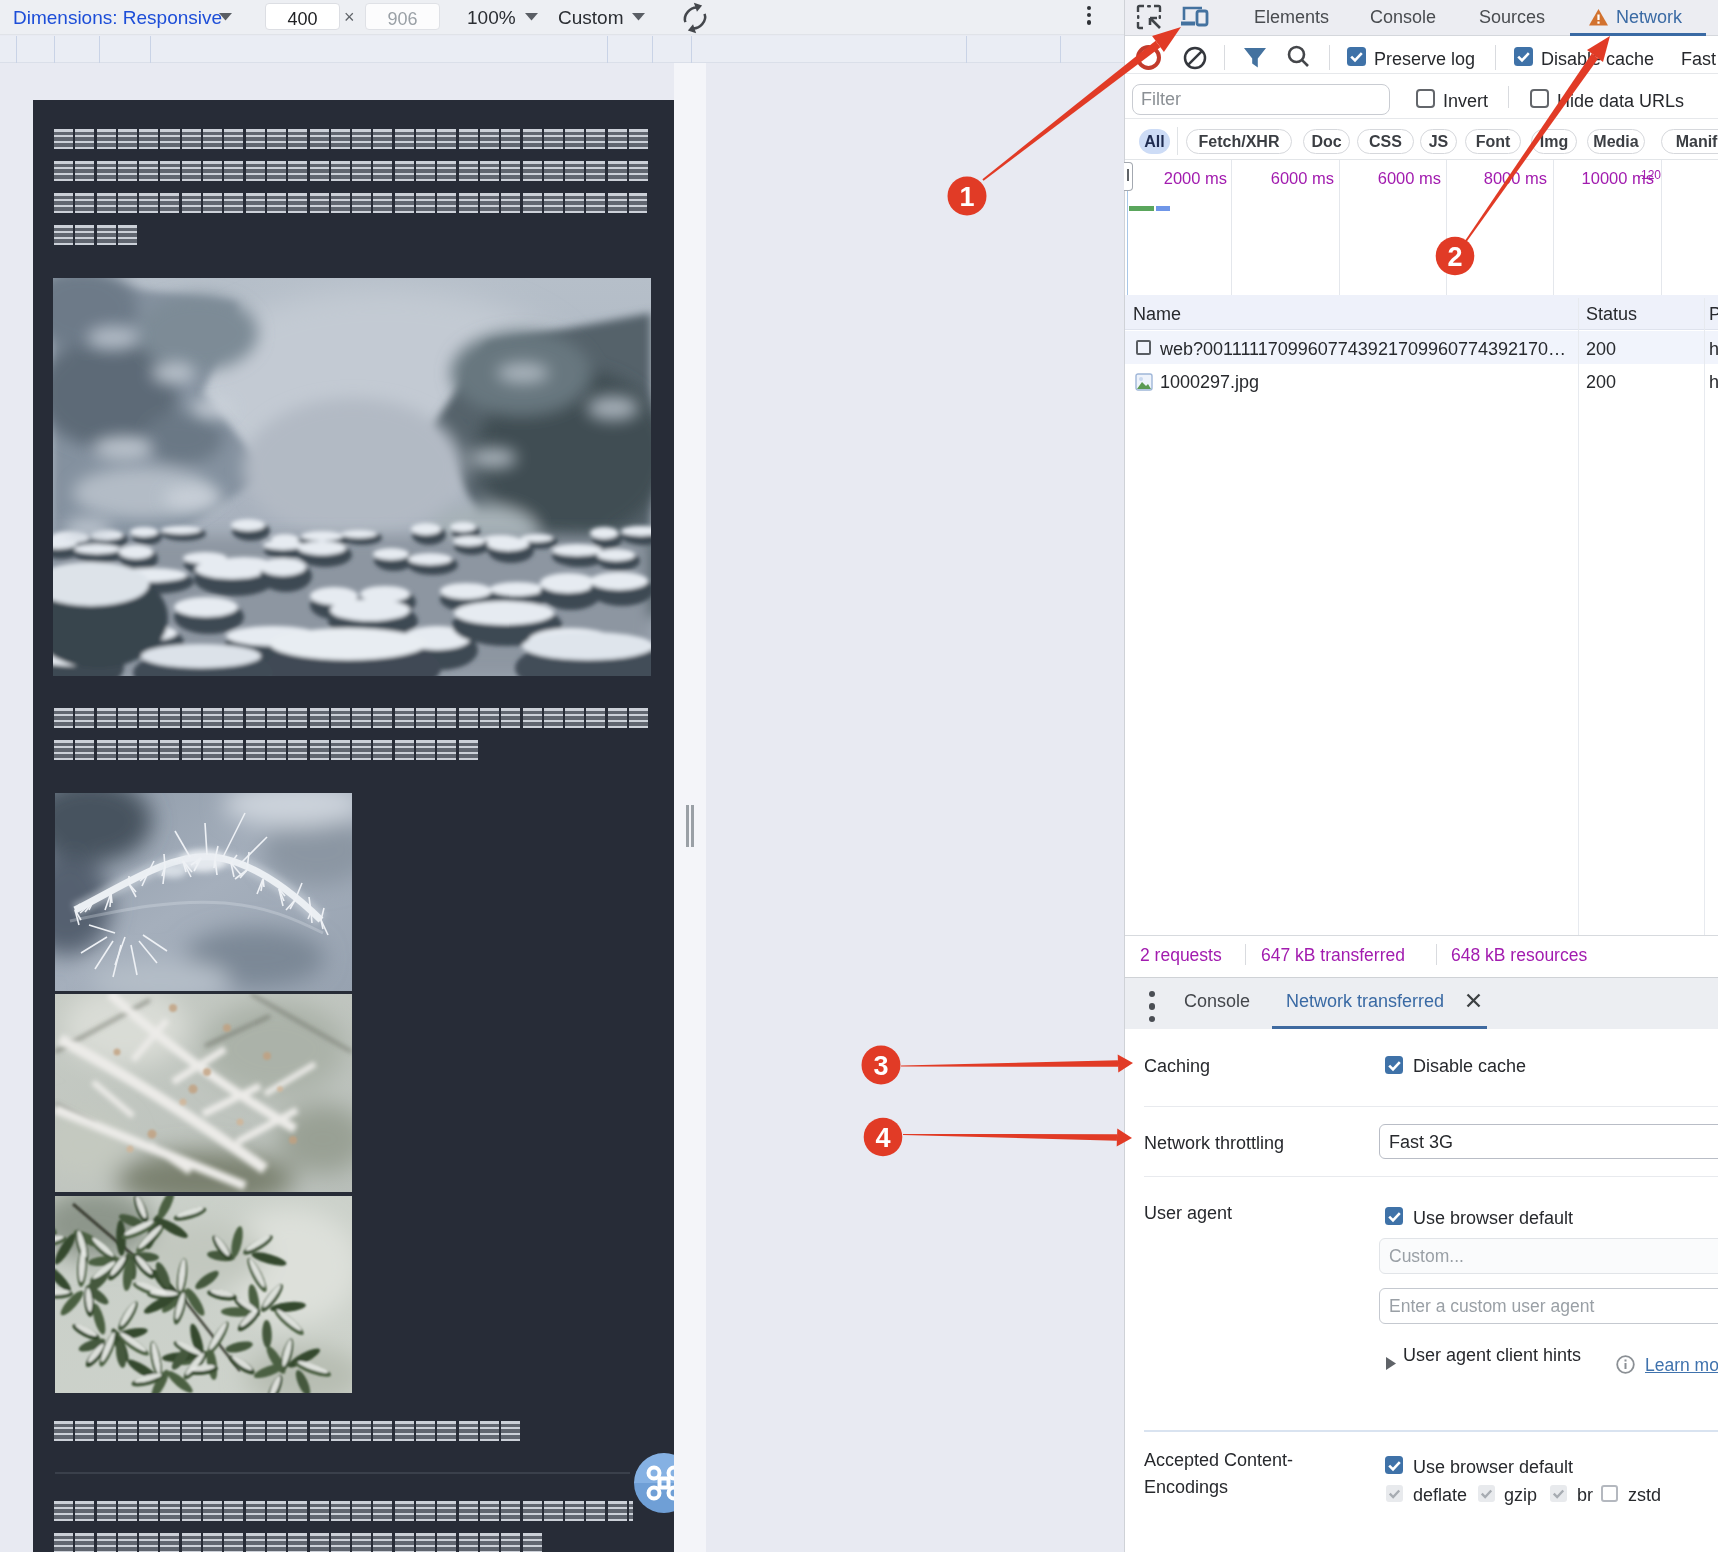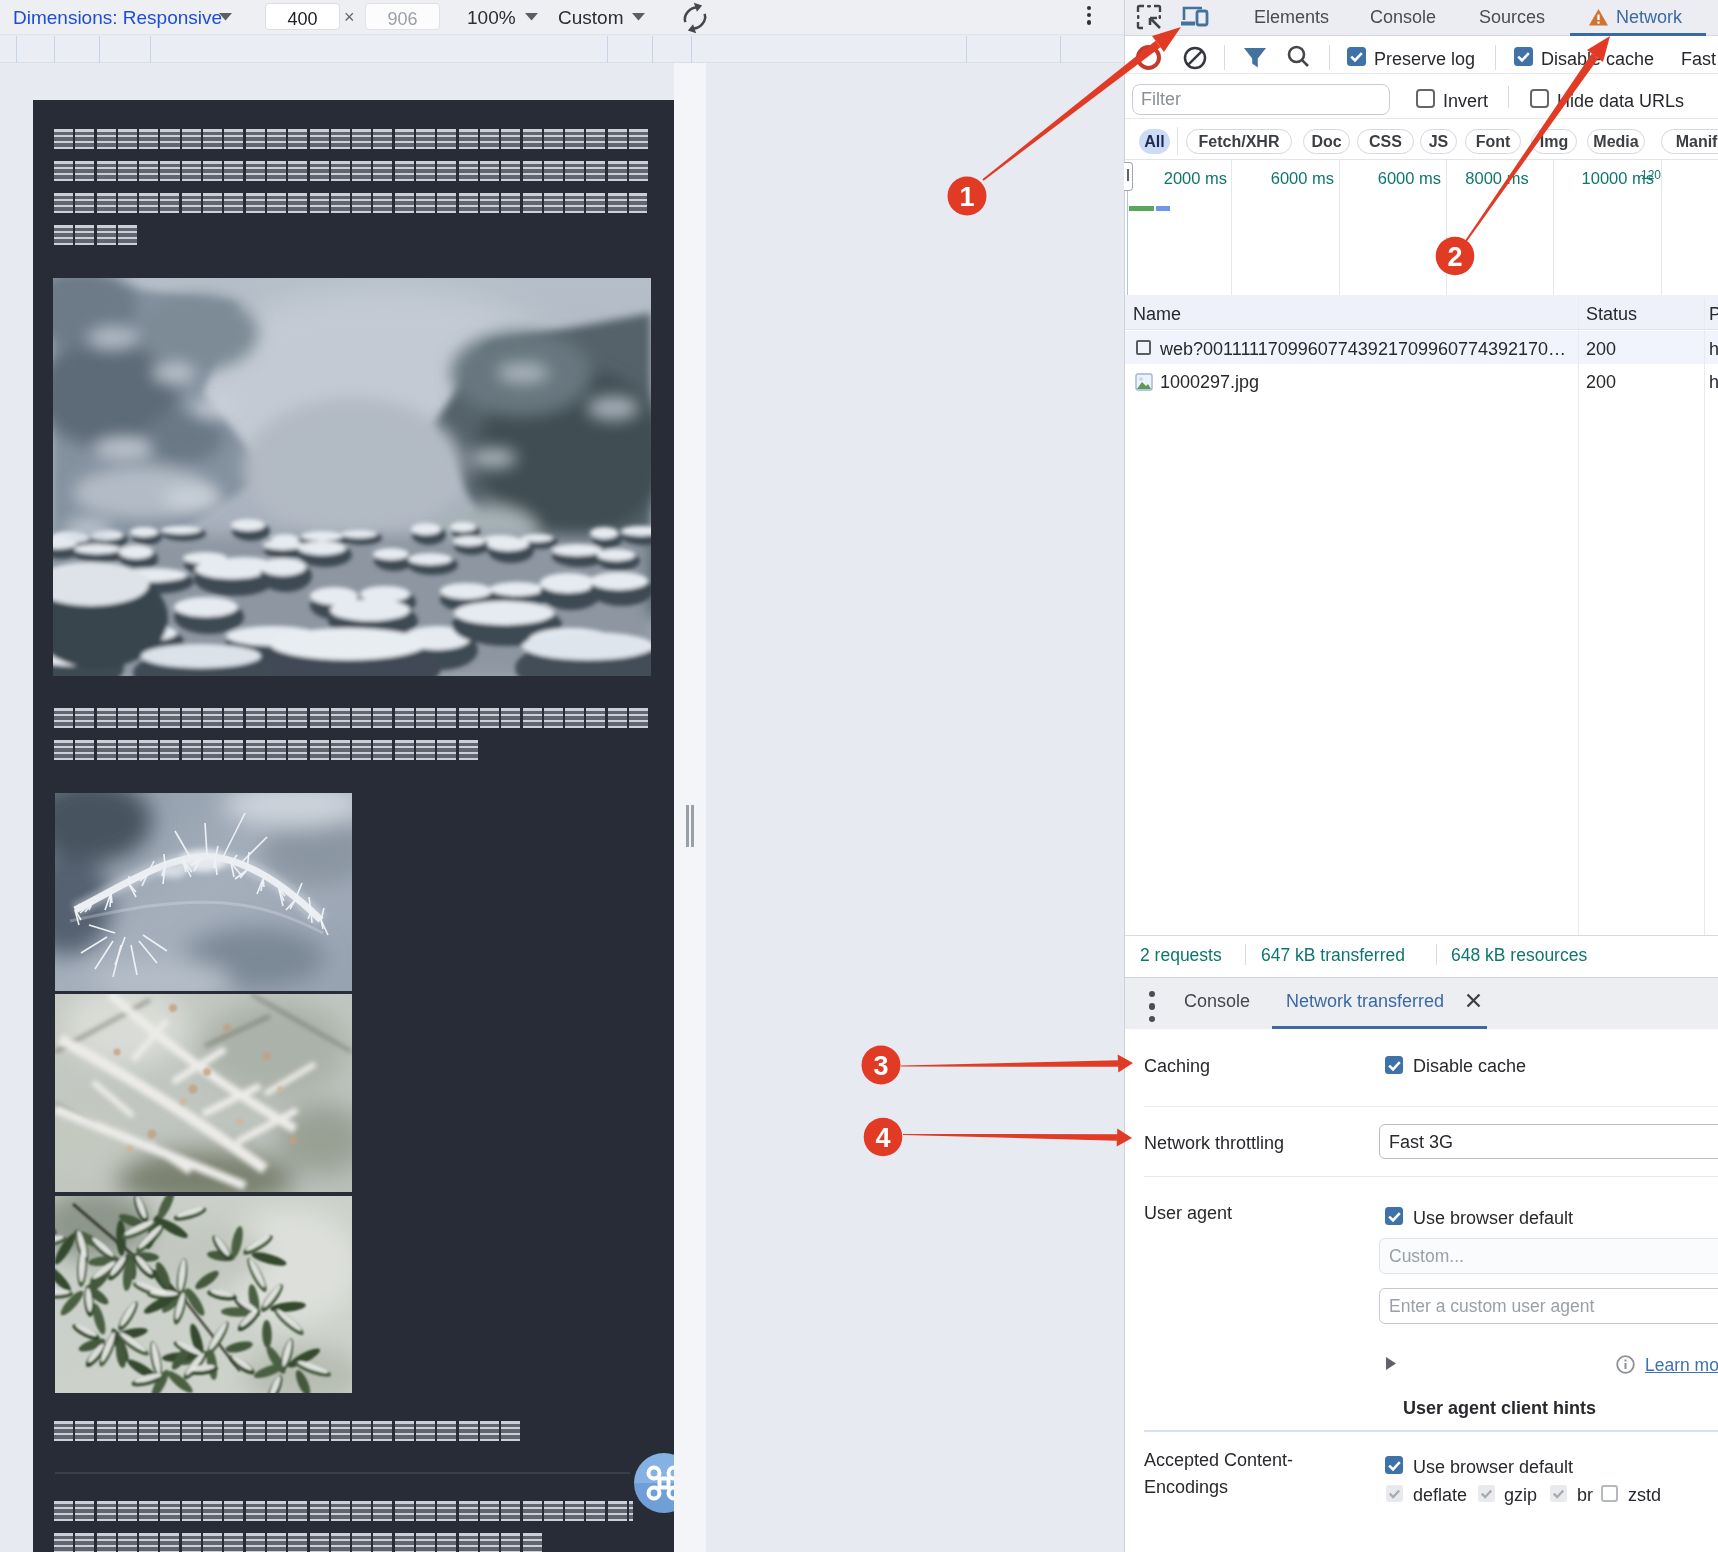--- a/index.html
+++ b/index.html
@@ -11,21 +11,21 @@
  background-image:repeating-linear-gradient(0deg, rgba(209,214,222,.97) 0 2.3px, rgba(209,214,222,.34) 2.3px 5.8px);
  -webkit-mask-image:repeating-linear-gradient(90deg,#000 0 calc(var(--cell) - 2.3px),transparent calc(var(--cell) - 2.3px) var(--cell));
  mask-image:repeating-linear-gradient(90deg,#000 0 calc(var(--cell) - 2.3px),transparent calc(var(--cell) - 2.3px) var(--cell));}
 .sep{position:absolute;width:1px;background:#d9dbdf}
 .cb{position:absolute;width:19px;height:19px;border-radius:3.5px;background:#3f72a8}
 .cb svg{position:absolute;left:0;top:0}
 .ub{position:absolute;width:19px;height:19px;border-radius:4px;border:2.3px solid #63666b;background:#fff}
 .chip{position:absolute;top:129px;height:25px;border-radius:13px;border:1.5px solid #d6d8dc;
  color:#3b3e43;font-size:16px;display:flex;align-items:center;justify-content:center;background:#fff}
 .lbl{position:absolute;white-space:nowrap;font-size:18px;color:#27292d;line-height:20px}
-.gray{color:#0f766e}
+.gray{color:#a21caf}
 </style></head><body>
 <div id="root">
 <div class="a" style="left:0;top:0;width:1124px;height:35px;background:#edeff3;border-bottom:1px solid #e0e3e8"></div>
 <div class="t" style="left:13px;top:7px;font-size:19px;color:#1d4ed8">Dimensions: Responsive</div>
 <svg class="a" style="left:219px;top:13px" width="13" height="8">
       <path d="M0,0 L13,0 L6.5,7.5 Z" fill="#5a5e64"></path>
     </svg>
 <div class="a" style="left:265px;top:3px;width:75px;height:27px;background:#fff;border:1px solid #dcdee3;border-radius:4px"></div>
 <div class="t" style="left:265px;top:9px;width:75px;text-align:center;font-size:18px;color:#202124">400</div>
 <div class="t" style="left:344px;top:7px;font-size:18px;color:#5f6368">×</div>
@@ -626,21 +626,21 @@
 <div class="chip" style="left:1661px;width:96px;font-weight:bold">Manife…</div>
 <div class="a" style="left:1231px;top:160px;width:1px;height:138px;background:#e4e7ec"></div>
 <div class="a" style="left:1339px;top:160px;width:1px;height:138px;background:#e4e7ec"></div>
 <div class="a" style="left:1446px;top:160px;width:1px;height:138px;background:#e4e7ec"></div>
 <div class="a" style="left:1553px;top:160px;width:1px;height:138px;background:#e4e7ec"></div>
 <div class="a" style="left:1661px;top:160px;width:1px;height:138px;background:#e4e7ec"></div>
 <div class="a" style="left:1126.5px;top:190px;width:1.5px;height:108px;background:#a8c7e8"></div>
 <div class="t gray" style="left:1127px;top:169px;width:100px;text-align:right;font-size:16.5px">2000 ms</div>
 <div class="t gray" style="left:1234px;top:169px;width:100px;text-align:right;font-size:16.5px">6000 ms</div>
 <div class="t gray" style="left:1341px;top:169px;width:100px;text-align:right;font-size:16.5px">6000 ms</div>
-<div class="t gray" style="left:1447px;top:169px;width:100px;text-align:center;font-size:16.5px">8000 ms</div>
+<div class="t gray" style="left:1447px;top:169px;width:100px;text-align:right;font-size:16.5px">8000 ms</div>
 <div class="t gray" style="left:1554px;top:169px;width:100px;text-align:right;font-size:16.5px">10000 ms</div>
 <div class="t gray" style="left:1641px;top:168px;font-size:12px">120</div>
 <div class="a" style="left:1124px;top:162px;width:9px;height:29px;background:#fff;border:1.5px solid #a3a8b0;border-left:none;border-radius:0 4px 4px 0"></div>
 <div class="a" style="left:1127px;top:169px;width:1.5px;height:12px;background:#5f6368"></div>
 <div class="a" style="left:1129px;top:206px;width:25px;height:4.5px;background:#5aa65c"></div>
 <div class="a" style="left:1156px;top:206px;width:14px;height:4.5px;background:#6f96e8"></div>
 <div class="a" style="left:1125px;top:297px;width:593px;height:1px;background:#e4e7ea"></div>
 <div class="a" style="left:1125px;top:295px;width:593px;height:35px;background:#eef1fa;border-bottom:1px solid #dfe3ed"></div>
 <div class="lbl" style="left:1133px;top:304px">Name</div>
 <div class="lbl" style="left:1586px;top:304px">Status</div>
@@ -698,21 +698,21 @@
       </svg>
     </div>
 <div class="lbl" style="left:1413px;top:1208px">Use browser default</div>
 <div class="a" style="left:1379px;top:1238px;width:345px;height:36px;border:1.4px solid #e1e4e8;border-radius:6px;background:#fafbfc"></div>
 <div class="t" style="left:1389px;top:1246px;font-size:17.5px;color:#9aa0a6">Custom...</div>
 <div class="a" style="left:1379px;top:1288px;width:345px;height:36px;border:1.4px solid #c5c9d0;border-radius:6px;background:#fff"></div>
 <div class="t" style="left:1389px;top:1296px;font-size:17.5px;color:#9aa0a6">Enter a custom user agent</div>
 <svg class="a" style="left:1386px;top:1357px" width="10" height="13">
       <path d="M0,0 L10,6.5 L0,13 Z" fill="#5f6368"></path>
     </svg>
-<div class="lbl" style="left:1403px;top:1398px;font-weight:bold">User agent client hints</div>
+<div class="lbl" style="left:1403px;top:1345px;font-weight:normal">User agent client hints</div>
 <svg class="a" style="left:1616px;top:1355px" width="19" height="19" viewBox="0 0 19 19">
 <circle cx="9.5" cy="9.5" r="8.3" fill="none" stroke="#8b9095" stroke-width="1.8"></circle>
 <rect x="8.5" y="8" width="2" height="6" fill="#8b9095"></rect>
       <rect x="8.5" y="4.5" width="2" height="2" fill="#8b9095"></rect>
 </svg>
 <div class="t" style="left:1645px;top:1355px;font-size:17.5px;color:#3f72ad;text-decoration:underline">Learn mo</div>
 <div class="a" style="left:1144px;top:1430px;width:574px;height:1.5px;background:#d9e3f0"></div>
 <div class="lbl" style="left:1144px;top:1450px">Accepted Content-</div>
 <div class="lbl" style="left:1144px;top:1477px">Encodings</div>
 <div class="cb" style="left:1385px;top:1456px;width:18px;height:18px">

